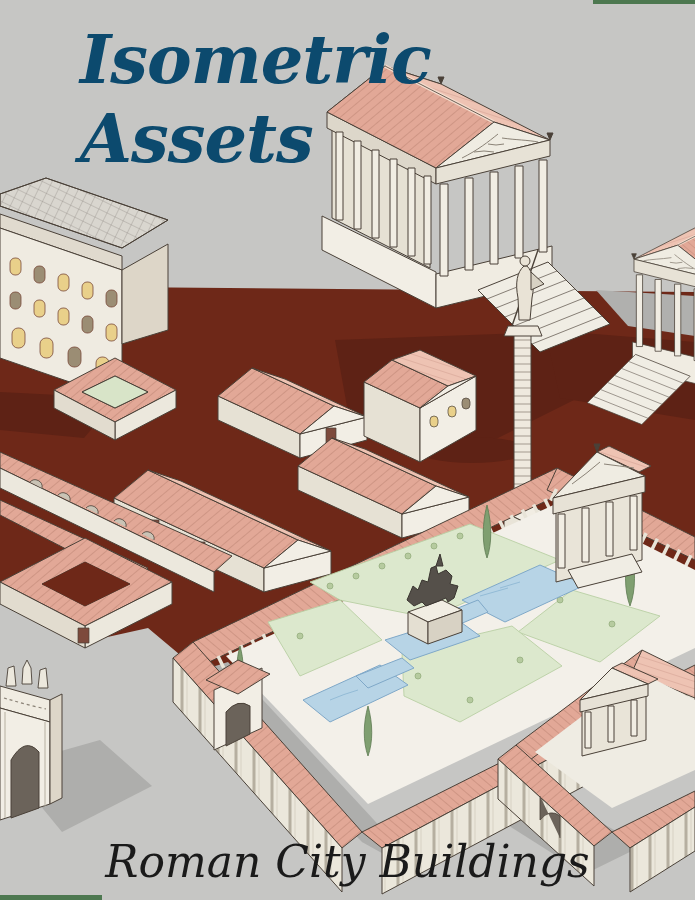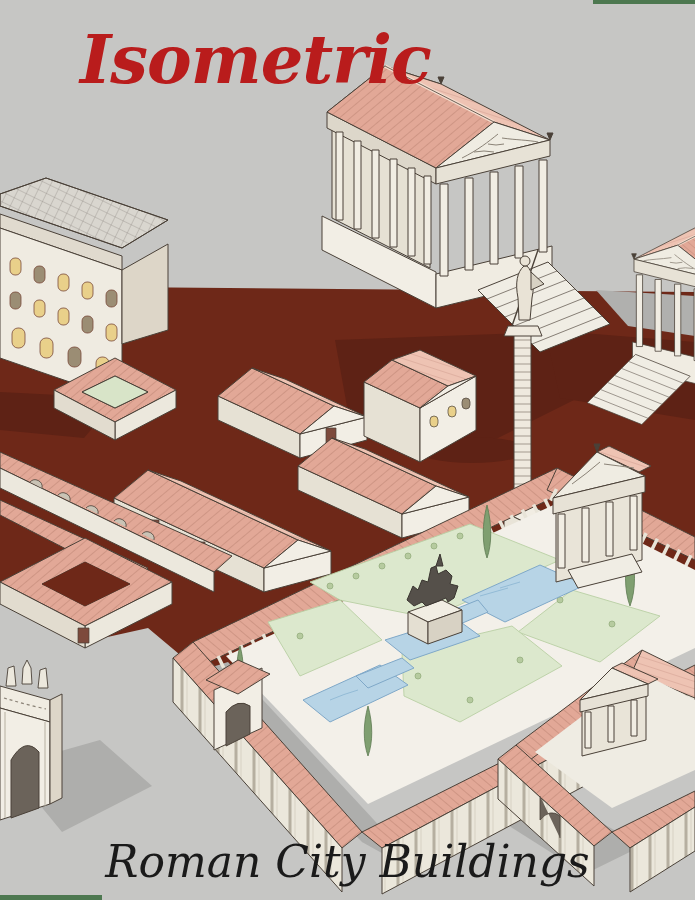--- a/index.html
+++ b/index.html
@@ -1,19 +1,19 @@
 <!DOCTYPE html>
 <html><head>
 <meta charset="utf-8">
 <style>
   html,body{margin:0;padding:0;background:#888;}
   .stage{position:relative;width:695px;height:900px;overflow:hidden;background:#c6c6c4;
          font-family:"DejaVu Serif","Liberation Serif",serif;}
   .scene{position:absolute;left:0;top:0;width:695px;height:900px;}
-  .title{position:absolute;left:80px;top:20px;z-index:5;color:#b91c1c;
+  .title{position:absolute;left:80px;top:20px;z-index:5;color:#0c4a6e;
          font-weight:bold;font-style:italic;font-size:67px;line-height:79px;
          letter-spacing:-1px;white-space:nowrap;}
   .subtitle{position:absolute;left:0;width:695px;top:836px;z-index:5;text-align:center;
          color:#1a1a1a;font-style:italic;font-size:44px;}
   .accent{position:absolute;z-index:6;background:#4d7850;}
   .accent.tr{top:0;right:0;width:102px;height:4px;}
   .accent.bl{bottom:0;left:0;width:102px;height:5px;}
 </style>
 </head>
 <body>
@@ -321,18 +321,19 @@
       <polygon fill="#f2eee5" points="0,708 50,722 50,804 0,820"></polygon>
       <polygon fill="#ddd6c8" points="50,700 62,694 62,798 50,804"></polygon>
       <path d="M11,818 L11,760 Q25,736 39,752 L39,808 Z" fill="#6b635a"></path>
       <line x1="5" y1="712" x2="5" y2="818" stroke="#b6afa0"></line>
       <line x1="45" y1="722" x2="45" y2="806" stroke="#b6afa0"></line>
     </g>
   </svg>
 
   <div class="title">
     <div>Isometric</div>
+    <div>Assets</div>
   </div>
   <div class="subtitle">Roman City Buildings</div>
 
   <div class="accent tr"></div>
   <div class="accent bl"></div>
 </div>
 
 </body></html>

